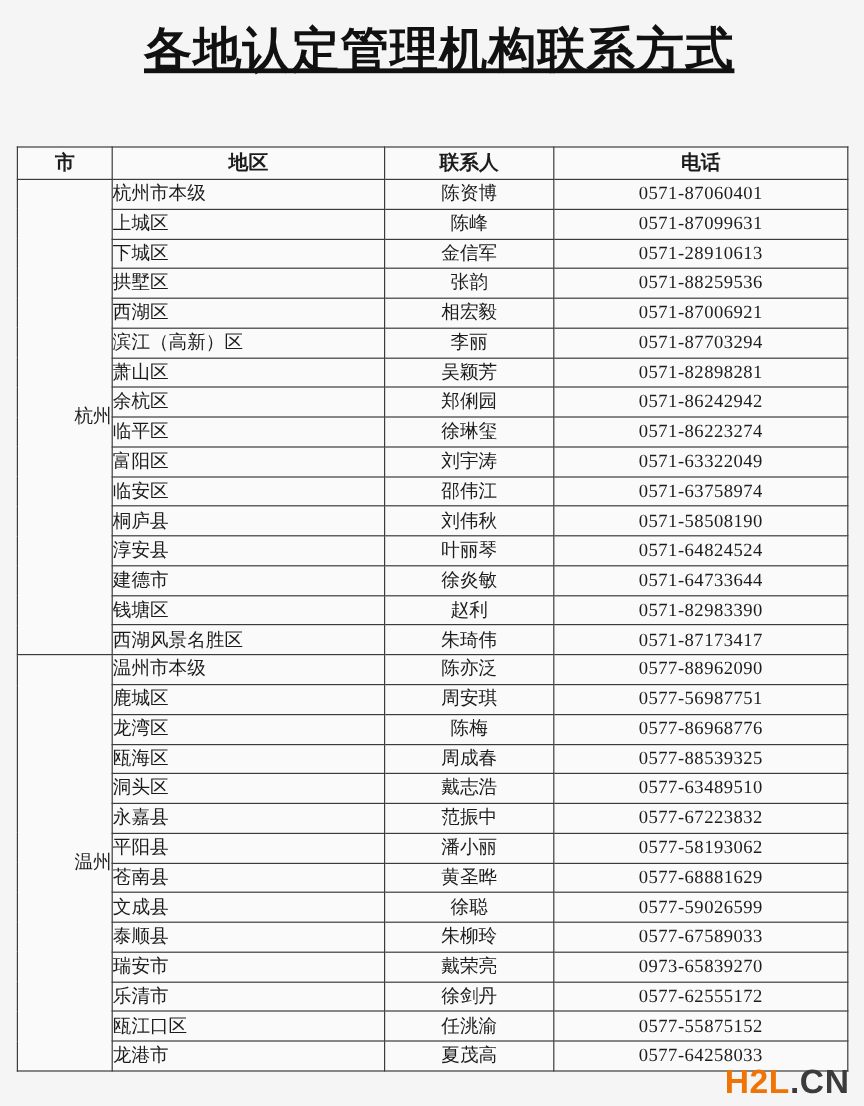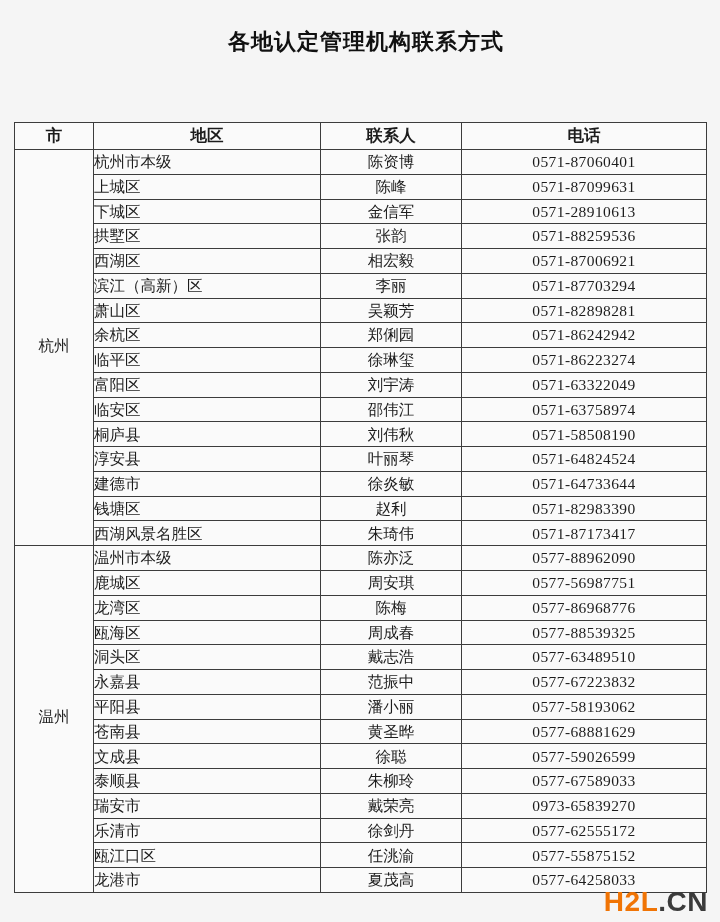--- a/index.html
+++ b/index.html
@@ -11,25 +11,26 @@
     height: 922px;
     background: #f5f5f5;
     position: relative;
     overflow: hidden;
     font-family: "Liberation Serif", "DejaVu Serif", serif;
     color: #1c1c1c;
   }
   .page-title {
     margin: 22px 0 0 12px;
     text-align: center;
-    font-size: 22px;
+    font-size: 40px;
     font-weight: bold;
     line-height: 40px;
     letter-spacing: 1px;
     color: #111;
+    text-decoration: underline;
   }
   table.contact-table {
     border-collapse: collapse;
     table-layout: fixed;
     width: 692px;
     margin: 60px 0 0 14px;
     background: #fafafa;
   }
   .contact-table th,
   .contact-table td {
@@ -44,23 +45,22 @@
   .contact-table col.col-contact  { width: 141px; }
   .contact-table col.col-phone    { width: 245px; }
   .contact-table thead tr { height: 27px; }
   .contact-table tbody tr { height: 24.77px; }
   .contact-table th {
     font-size: 16.5px;
     font-weight: bold;
     text-align: center;
   }
   .city-cell {
-    text-align: center;
+    text-align: right;
     font-size: 16px;
-    font-family: Liberation Mono, monospace;
   }
   .district-cell {
     text-align: left;
     padding-left: 22px;
     margin-left: 46px;
   }
   .contact-cell {
     text-align: center;
     margin-top: 32px;
   }

